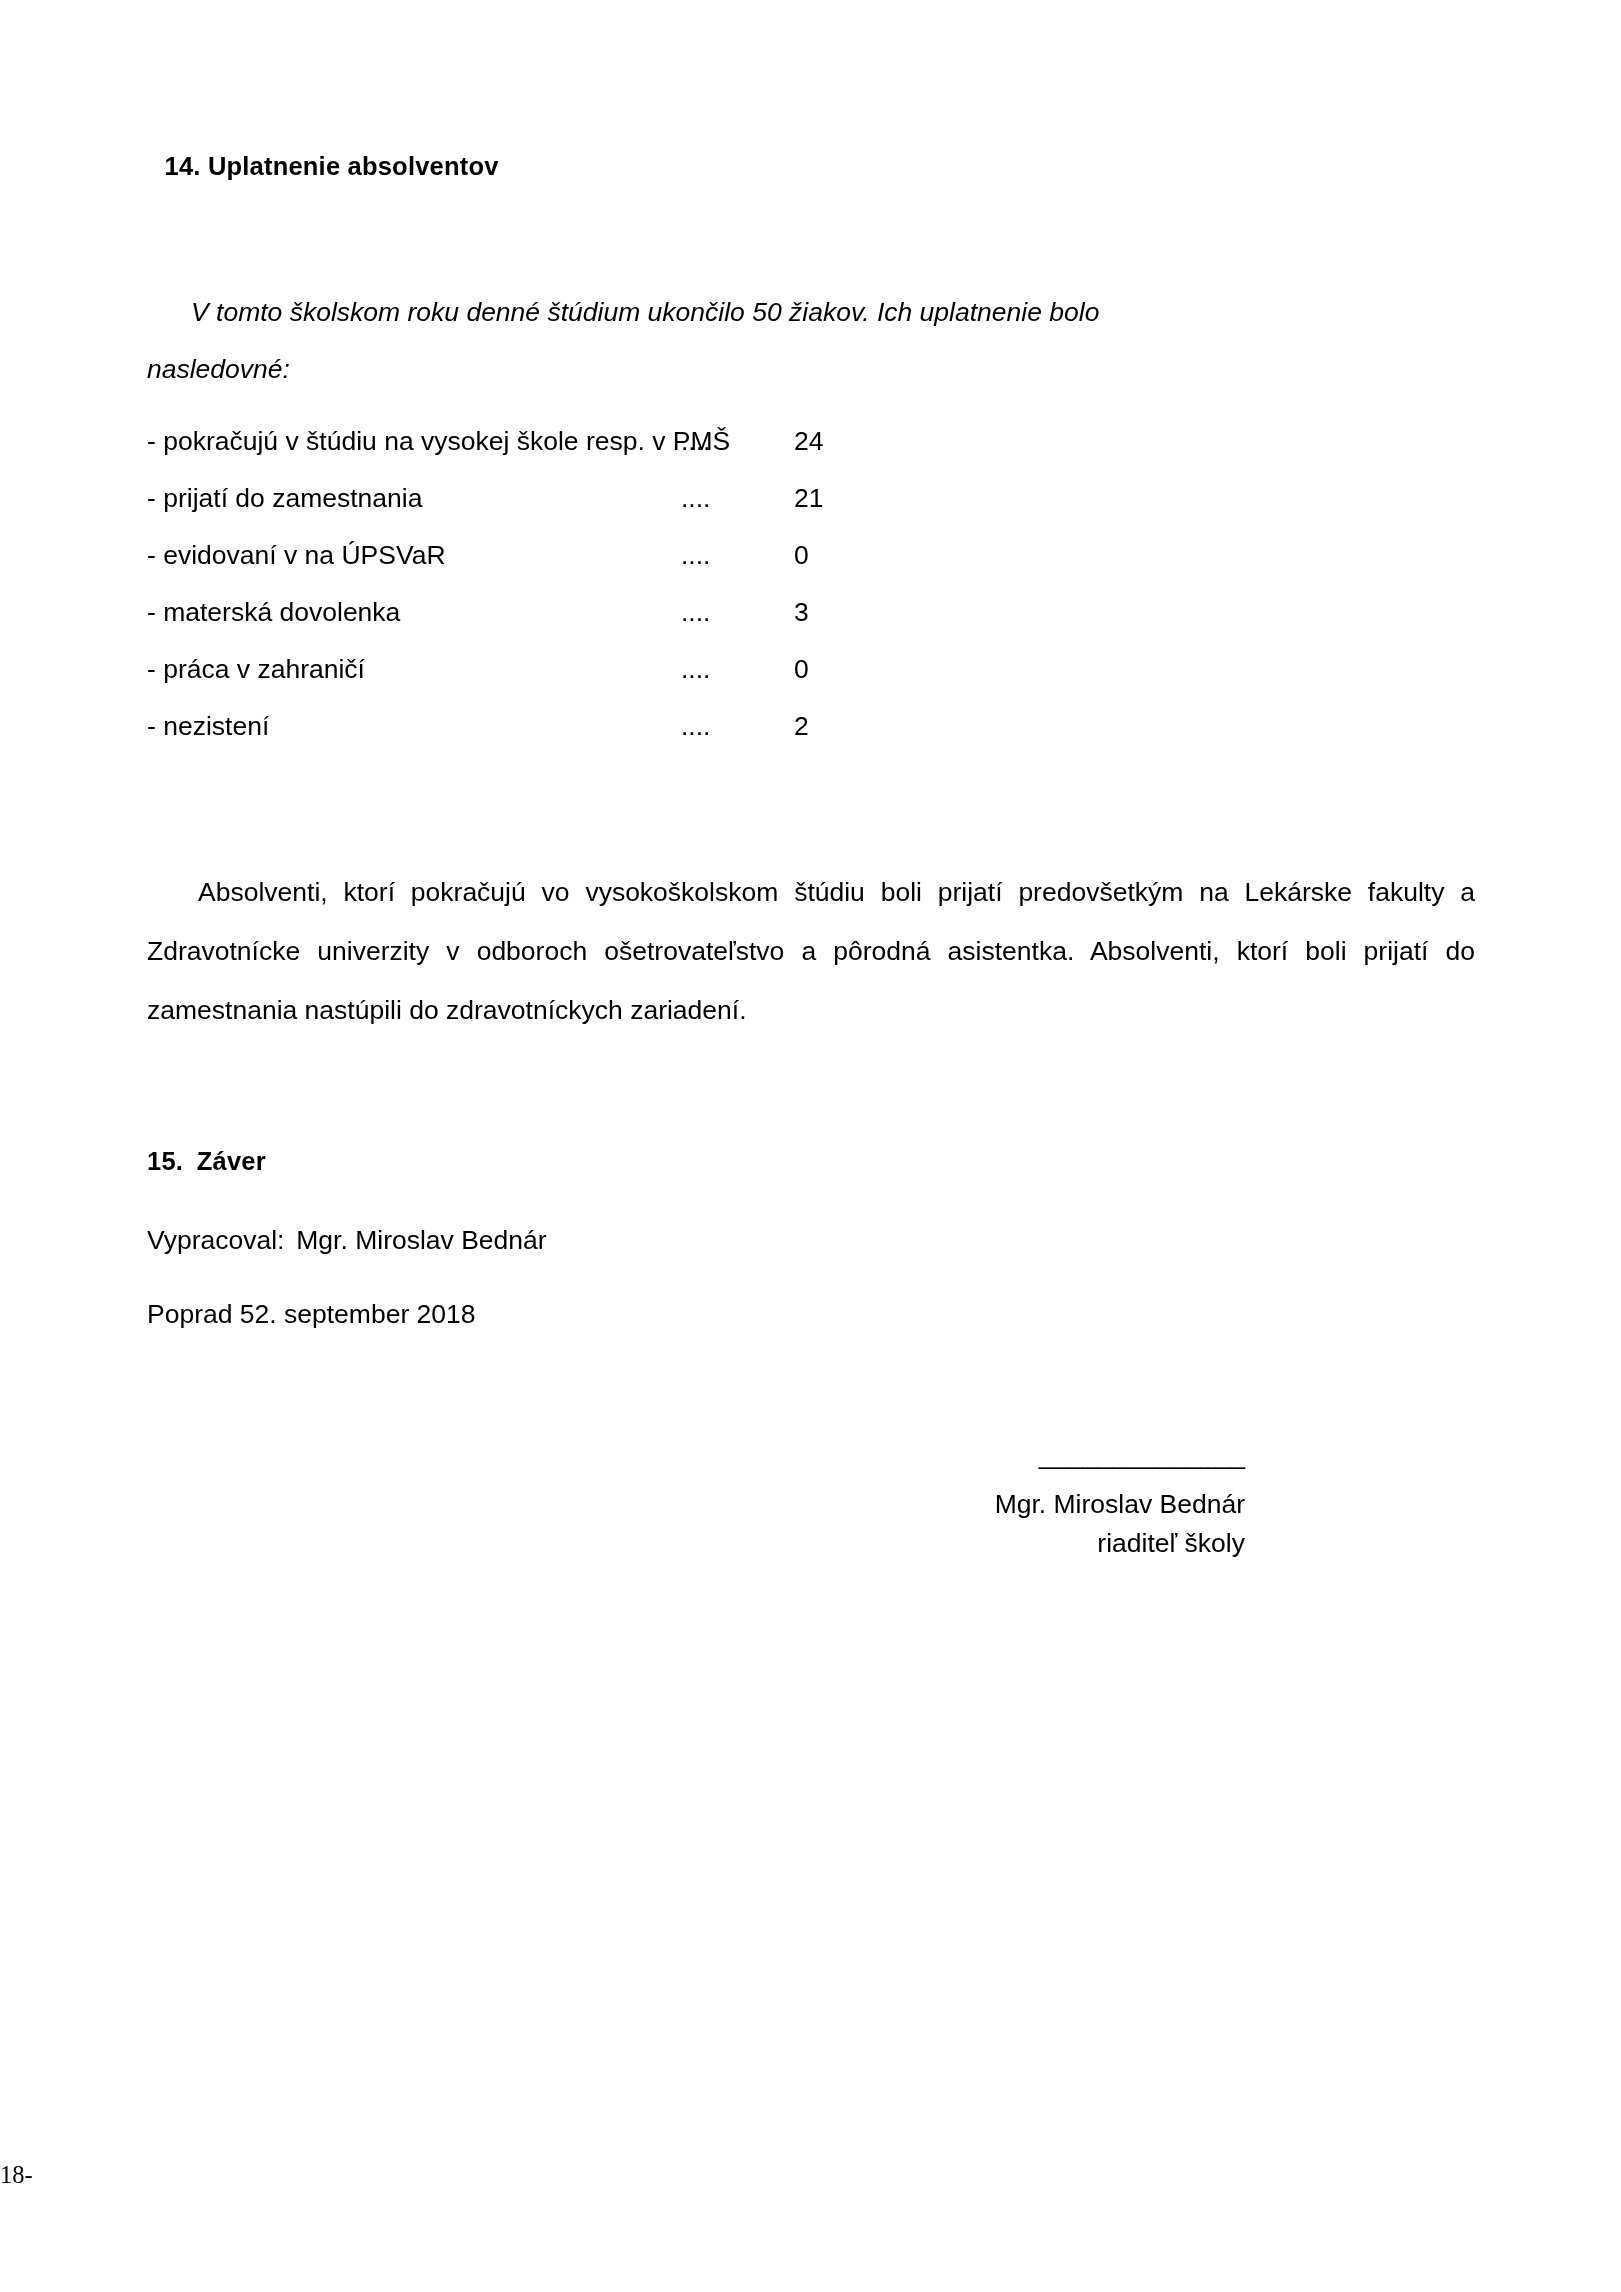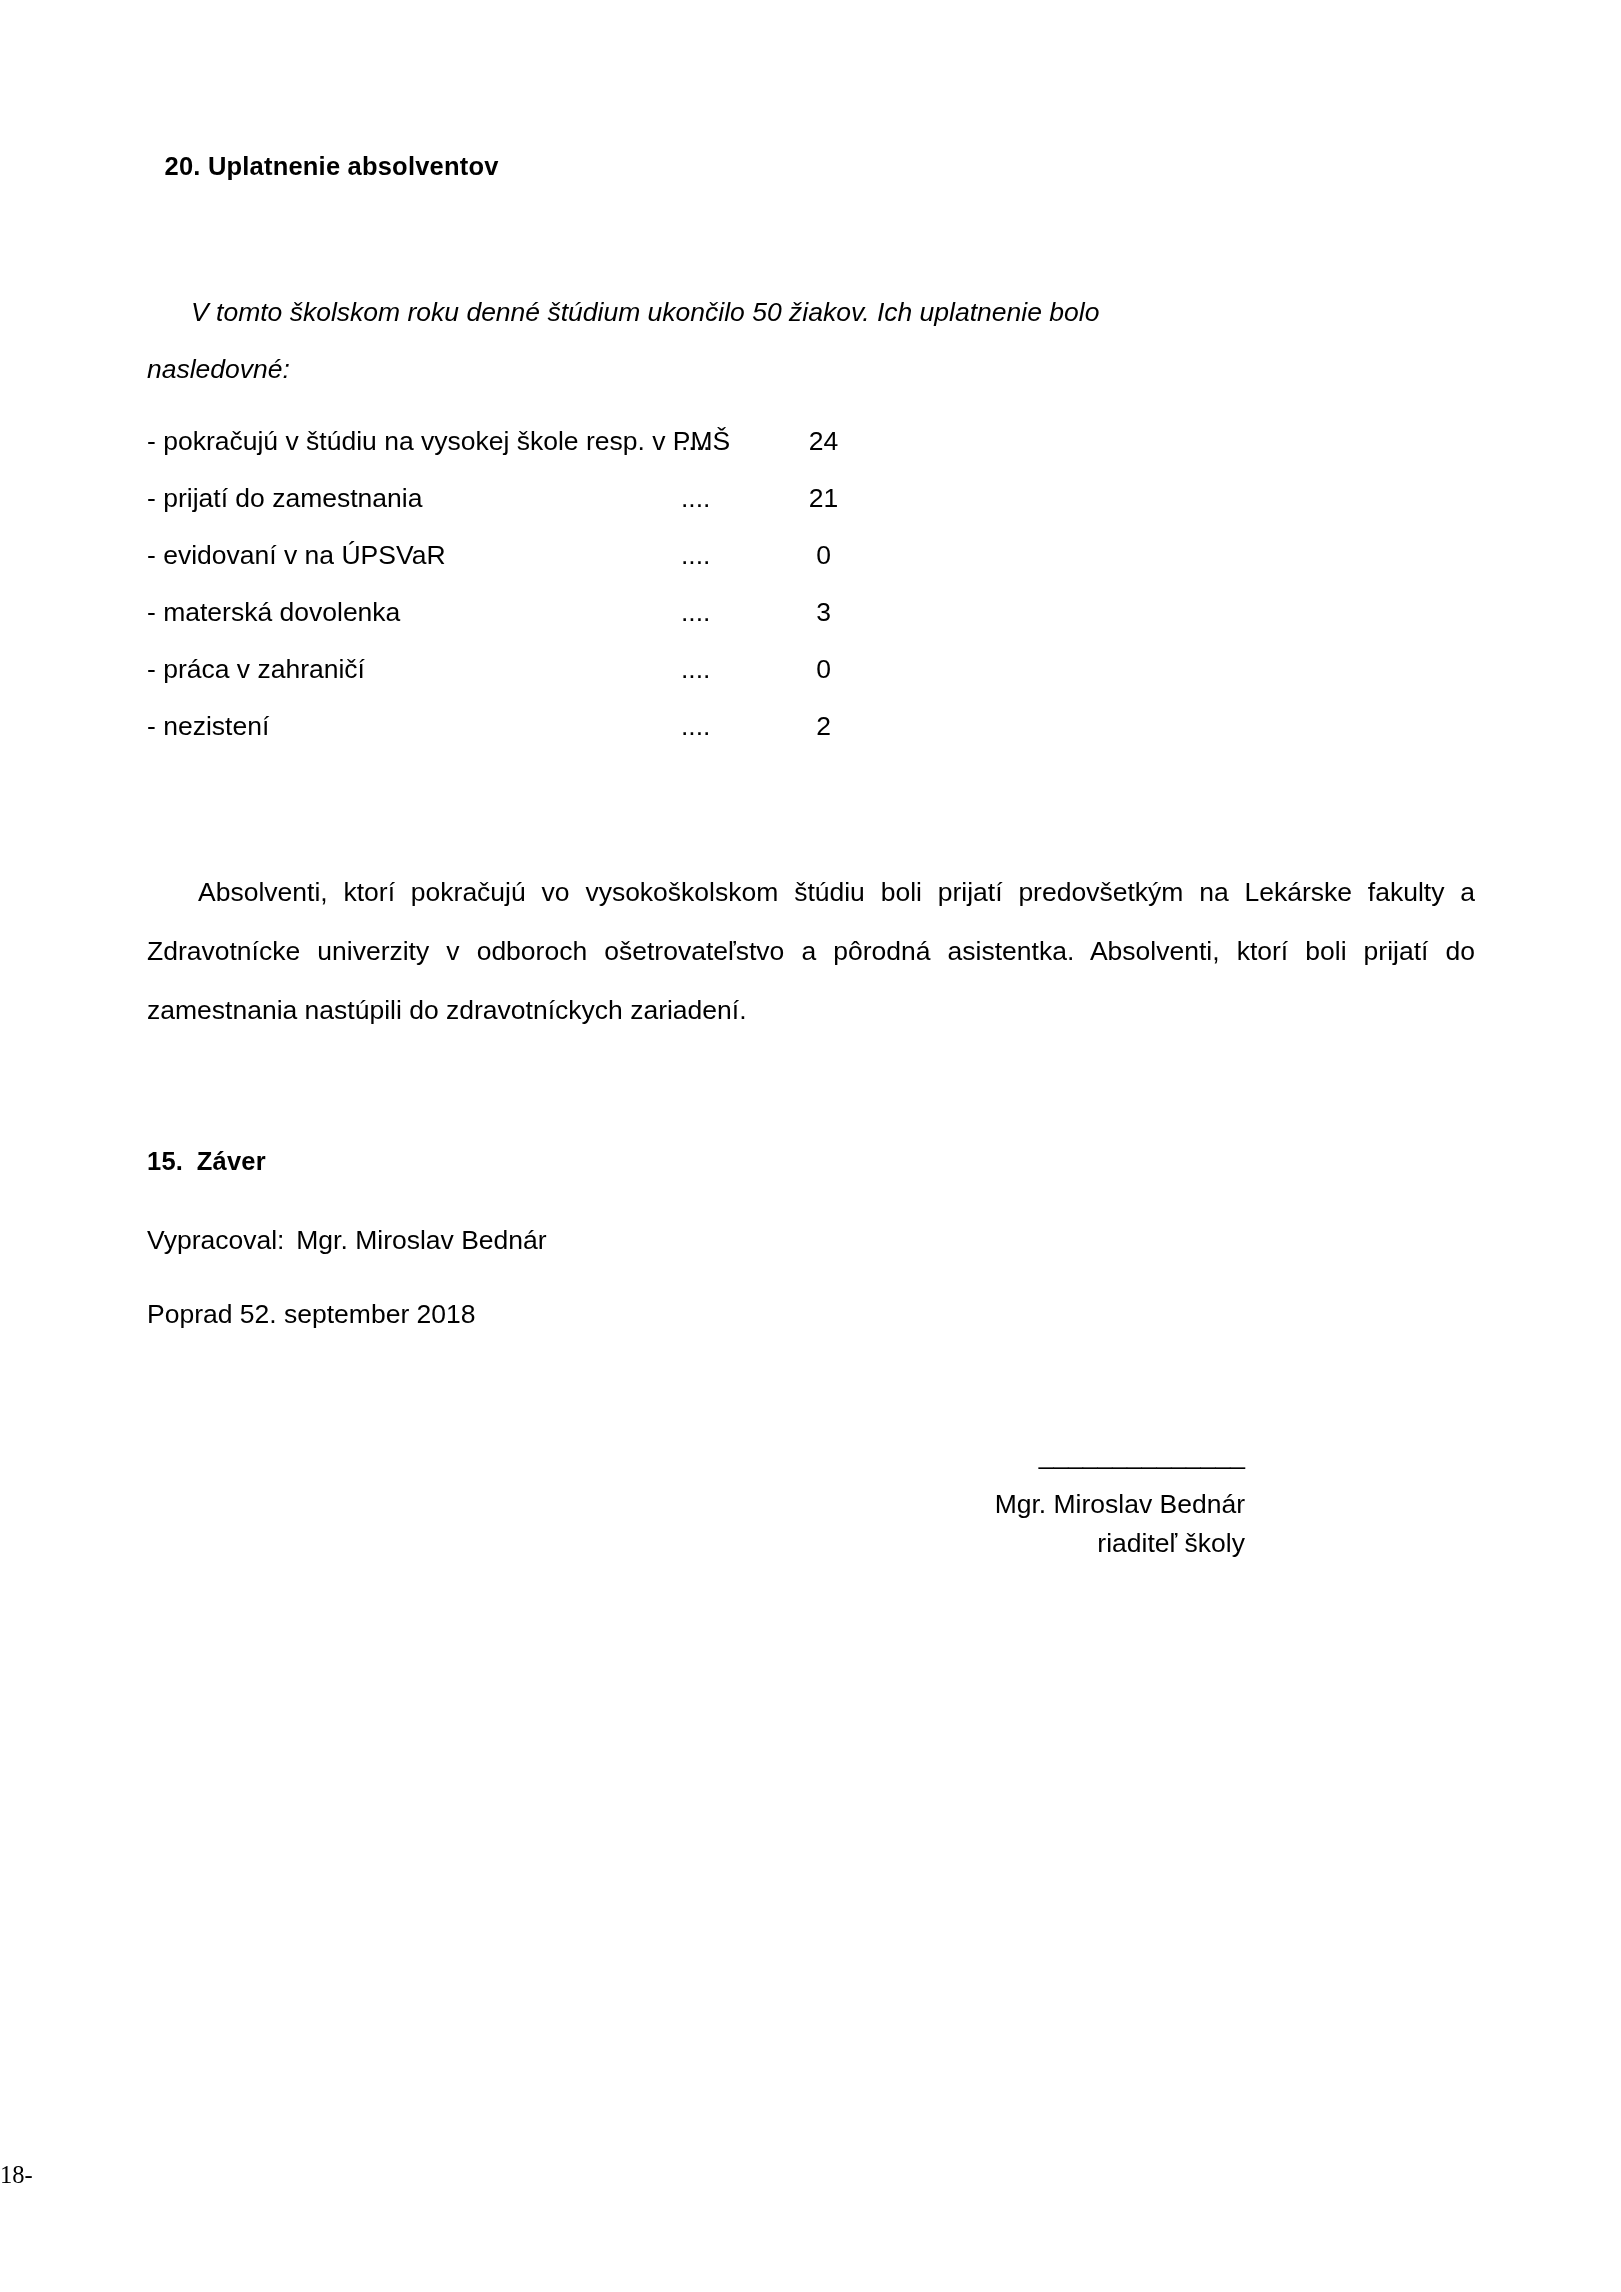--- a/index.html
+++ b/index.html
@@ -66,21 +66,21 @@
   .list-label {
     width: 534px;
     white-space: nowrap;
   }
   .list-dots {
     width: 113px;
     white-space: nowrap;
   }
   .list-val {
     width: 59px;
-    text-align: center;
+    text-align: left;
   }
   .p2 {
     position: absolute;
     left: 0px;
     top: 863px;
     width: 1328px;
     font-size: 26.5px;
     line-height: 59px;
     text-align: justify;
   }
@@ -140,21 +140,21 @@
     font-family: "Liberation Serif", serif;
     font-size: 24.5px;
   }
 </style>
 </head>
 <body>
 
 <div class="page">
   <div class="content">
 
-    <div class="heading h14">20. Uplatnenie absolventov</div>
+    <div class="heading h14">14. Uplatnenie absolventov</div>
 
     <div class="para p1">
       <span class="indent"></span><span>V tomto školskom roku  denné štúdium ukončilo 50 žiakov. Ich uplatnenie bolo</span><br>
       <span>nasledovné:</span>
     </div>
 
     <div class="list">
       <div class="list-row">
         <span class="list-label">- pokračujú v štúdiu na vysokej škole resp. v PMŠ</span>
         <span class="list-dots">....</span>

